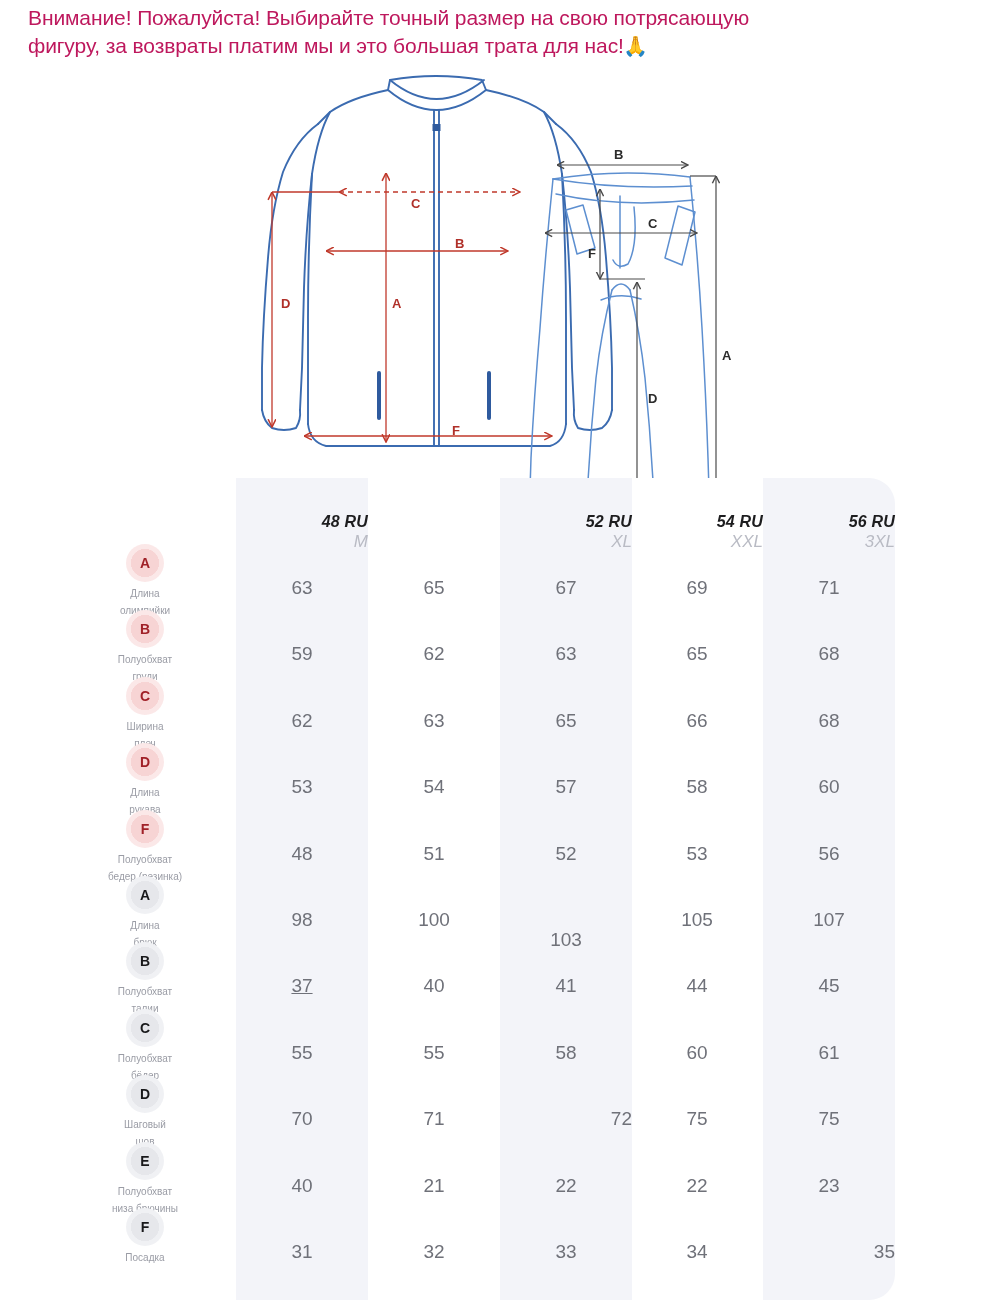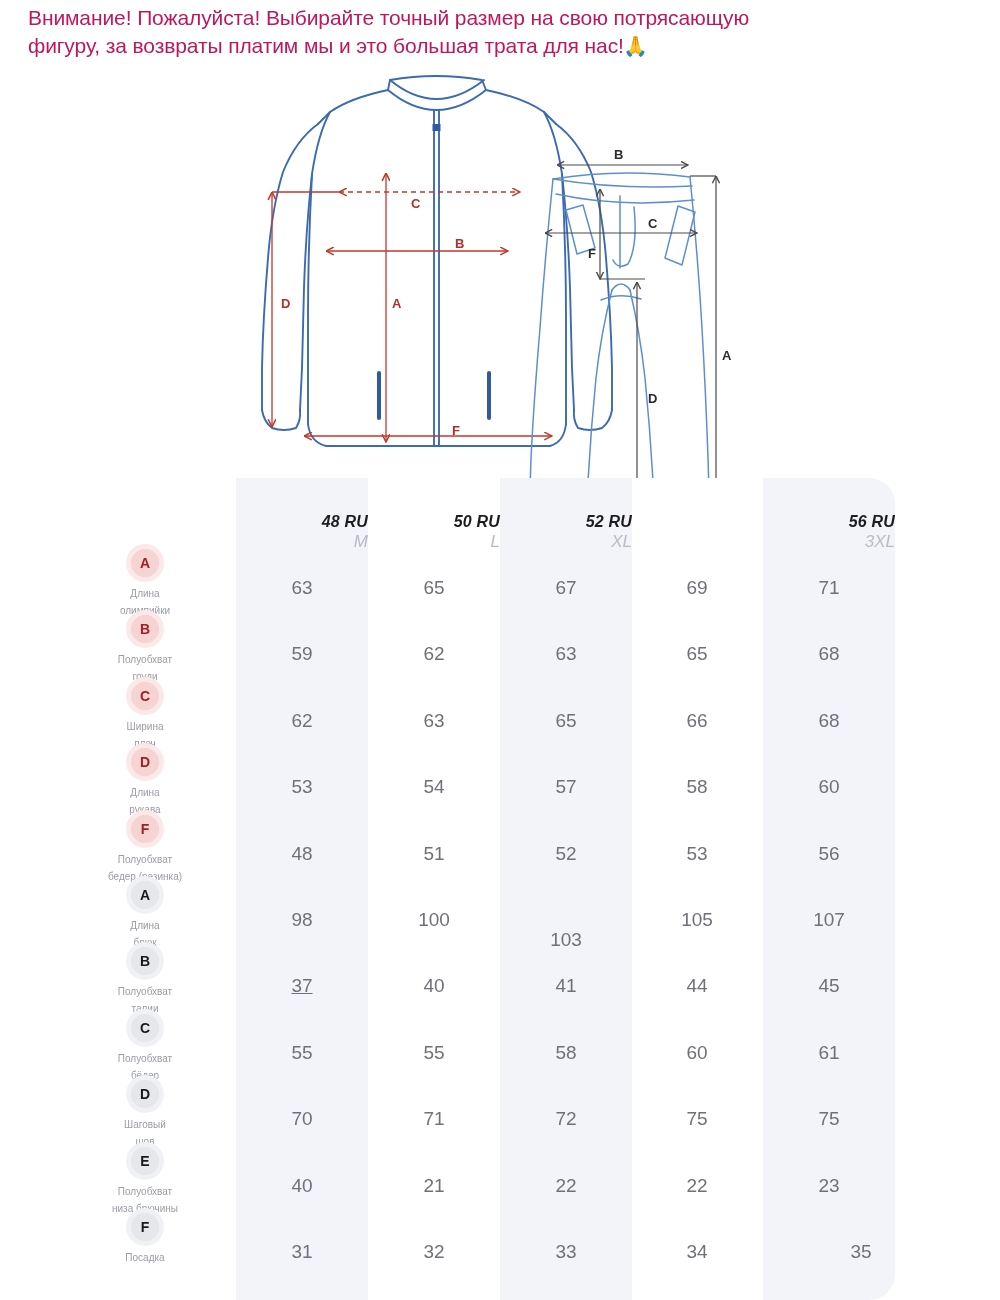--- a/index.html
+++ b/index.html
@@ -266,27 +266,27 @@
 <div id="table">
   <div class="col-stripe c0"></div>
   <div class="col-stripe c2"></div>
   <div class="col-stripe c4"></div>
 
   <div class="head-row">
     <div class="head-cell" style="left:236px">
       <div class="ru">48 RU</div>
       <div class="intl">M</div>
     </div>
-    <div class="head-cell" style="left:368px">
-      <div class="ru">50 RU</div>
-      <div class="intl">L</div>
-    </div>
     <div class="head-cell" style="left:500px">
       <div class="ru">52 RU</div>
       <div class="intl">XL</div>
+    </div>
+    <div class="head-cell" style="left:631px">
+      <div class="ru">54 RU</div>
+      <div class="intl">XXL</div>
     </div>
     <div class="head-cell" style="left:763px">
       <div class="ru">56 RU</div>
       <div class="intl">3XL</div>
     </div>
   </div>
 
   <div id="rows">
       <div class="row" style="top: 82px;">
         <div class="row-label">
@@ -385,21 +385,21 @@
         <div class="cell" style="left: 763px;">61</div>
       </div>
       <div class="row" style="top: 613.2px;">
         <div class="row-label">
           <div class="badge gray">D</div>
           <div class="cap">Шаговый
 шов</div>
         </div>
         <div class="cell" style="left: 236px;">70</div>
         <div class="cell" style="left: 368px;">71</div>
-        <div class="cell" style="left: 500px;">72</div>
+        <div class="cell" style="left: 500px; text-align: right;">72</div>
         <div class="cell" style="left: 631px;">75</div>
         <div class="cell" style="left: 763px;">75</div>
       </div>
       <div class="row" style="top: 679.6px;">
         <div class="row-label">
           <div class="badge gray">E</div>
           <div class="cap">Полуобхват
 низа брючины</div>
         </div>
         <div class="cell" style="left: 236px;">40</div>
@@ -410,16 +410,16 @@
       </div>
       <div class="row" style="top: 746px;">
         <div class="row-label">
           <div class="badge gray">F</div>
           <div class="cap">Посадка</div>
         </div>
         <div class="cell" style="left: 236px;">31</div>
         <div class="cell" style="left: 368px;">32</div>
         <div class="cell" style="left: 500px;">33</div>
         <div class="cell" style="left: 631px;">34</div>
-        <div class="cell" style="left: 795px;">35</div>
+        <div class="cell" style="left: 763px; text-align: right;">35</div>
       </div>
     </div>
 </div>
 
 </body></html>

